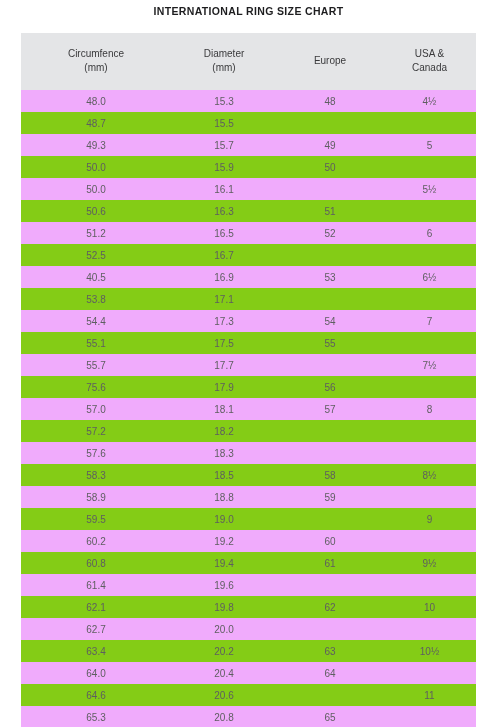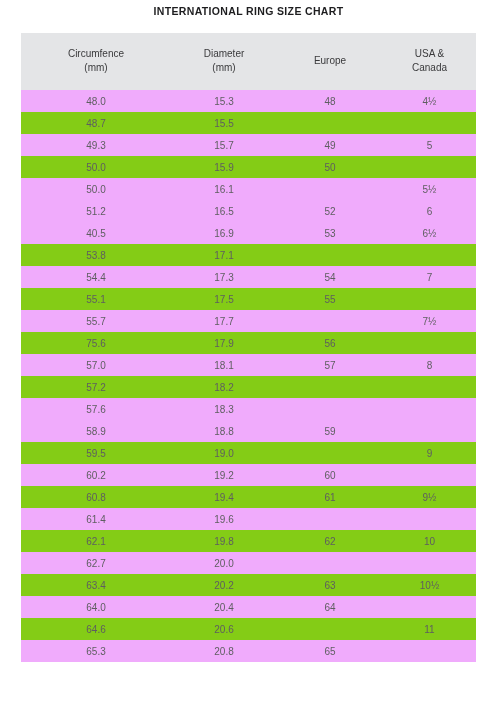--- a/index.html
+++ b/index.html
@@ -144,26 +144,38 @@
           <td>15.9</td>
           <td>50</td>
           <td></td>
         </tr>
         <tr class="row-plain">
           <td>50.0</td>
           <td>16.1</td>
           <td></td>
           <td>5½</td>
         </tr>
+        <tr class="row-alt">
+          <td>50.6</td>
+          <td>16.3</td>
+          <td>51</td>
+          <td></td>
+        </tr>
         <tr class="row-plain">
           <td>51.2</td>
           <td>16.5</td>
           <td>52</td>
           <td>6</td>
         </tr>
+        <tr class="row-alt">
+          <td>52.5</td>
+          <td>16.7</td>
+          <td></td>
+          <td></td>
+        </tr>
         <tr class="row-plain">
           <td>40.5</td>
           <td>16.9</td>
           <td>53</td>
           <td>6½</td>
         </tr>
         <tr class="row-alt">
           <td>53.8</td>
           <td>17.1</td>
           <td></td>
@@ -204,20 +216,26 @@
           <td>18.2</td>
           <td></td>
           <td></td>
         </tr>
         <tr class="row-plain">
           <td>57.6</td>
           <td>18.3</td>
           <td></td>
           <td></td>
         </tr>
+        <tr class="row-alt">
+          <td>58.3</td>
+          <td>18.5</td>
+          <td>58</td>
+          <td>8½</td>
+        </tr>
         <tr class="row-plain">
           <td>58.9</td>
           <td>18.8</td>
           <td>59</td>
           <td></td>
         </tr>
         <tr class="row-alt">
           <td>59.5</td>
           <td>19.0</td>
           <td></td>

